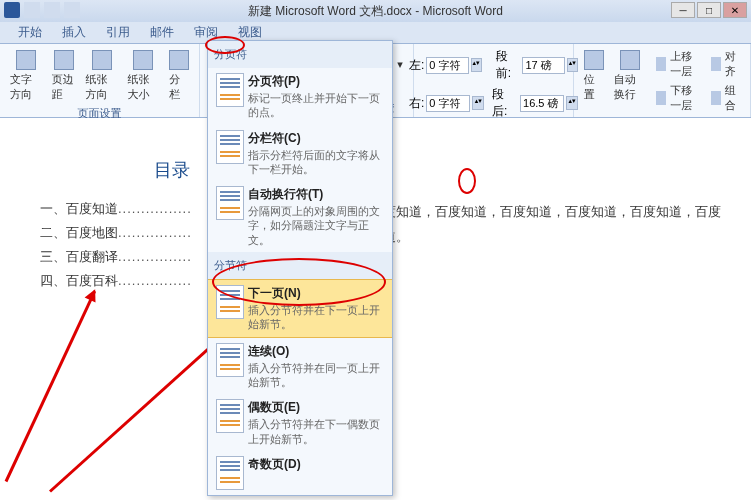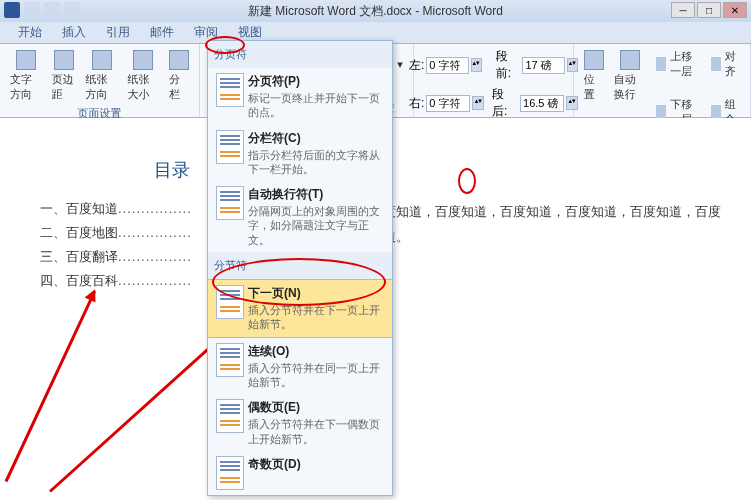--- a/index.html
+++ b/index.html
@@ -17,21 +17,21 @@
 .tabs .tab { padding: 3px 10px; color: #3b5b8c; font-size: 12px; cursor: pointer; }
 .tabs .tab.active { background: #f4f8fd; border: 1px solid #9eb6d8; border-bottom: 1px solid #f4f8fd; border-radius: 3px 3px 0 0; position: relative; top: 1px; }
 
 .ribbon { height: 74px; background: #f4f8fd; border-bottom: 1px solid #9eb6d8; display: flex; position: relative; }
 .group { border-right: 1px solid #cfdced; padding: 4px 8px 2px 8px; display: flex; flex-direction: column; align-items: center; justify-content: space-between; }
 .group .label { font-size: 11px; color: #3b5b8c; margin-top: 2px; }
 .group .row { display: flex; gap: 6px; align-items: flex-start; }
 .bigbtn { display: flex; flex-direction: column; align-items: center; gap: 2px; padding: 2px; }
 .bigbtn .ico { width: 20px; height: 20px; background: #b8c9e4; border: 1px solid #7a93b8; }
 .bigbtn .lbl { font-size: 11px; color: #333; }
-.smallrow { display: flex; flex-direction: column; gap: 16px; }
+.smallrow { display: flex; flex-direction: column; gap: 2px; }
 .smallbtn { display: flex; align-items: center; gap: 4px; font-size: 11px; color: #333; padding: 1px 2px; }
 .smallbtn .si { width: 14px; height: 14px; background: #b8c9e4; }
 .smallbtn.highlight { background: #fde69a; border: 1px solid #e8b84d; border-radius: 2px; padding: 0 4px; }
 .spinner { display: flex; align-items: center; gap: 2px; }
 .spinner .val { border: 1px solid #a8b8d0; background: #fff; padding: 0 2px; width: 46px; font-size: 11px; }
 .spinner .sp { width: 12px; height: 14px; background: #d0dcee; border: 1px solid #a8b8d0; font-size: 7px; text-align: center; }
 
 .doc-area { position: absolute; top: 118px; left: 0; right: 0; bottom: 0; background: #fff; display: flex; }
 .page-left { width: 200px; padding: 40px 10px 10px 40px; }
 .page-right { flex: 1; padding: 40px 20px 10px 40px; }

